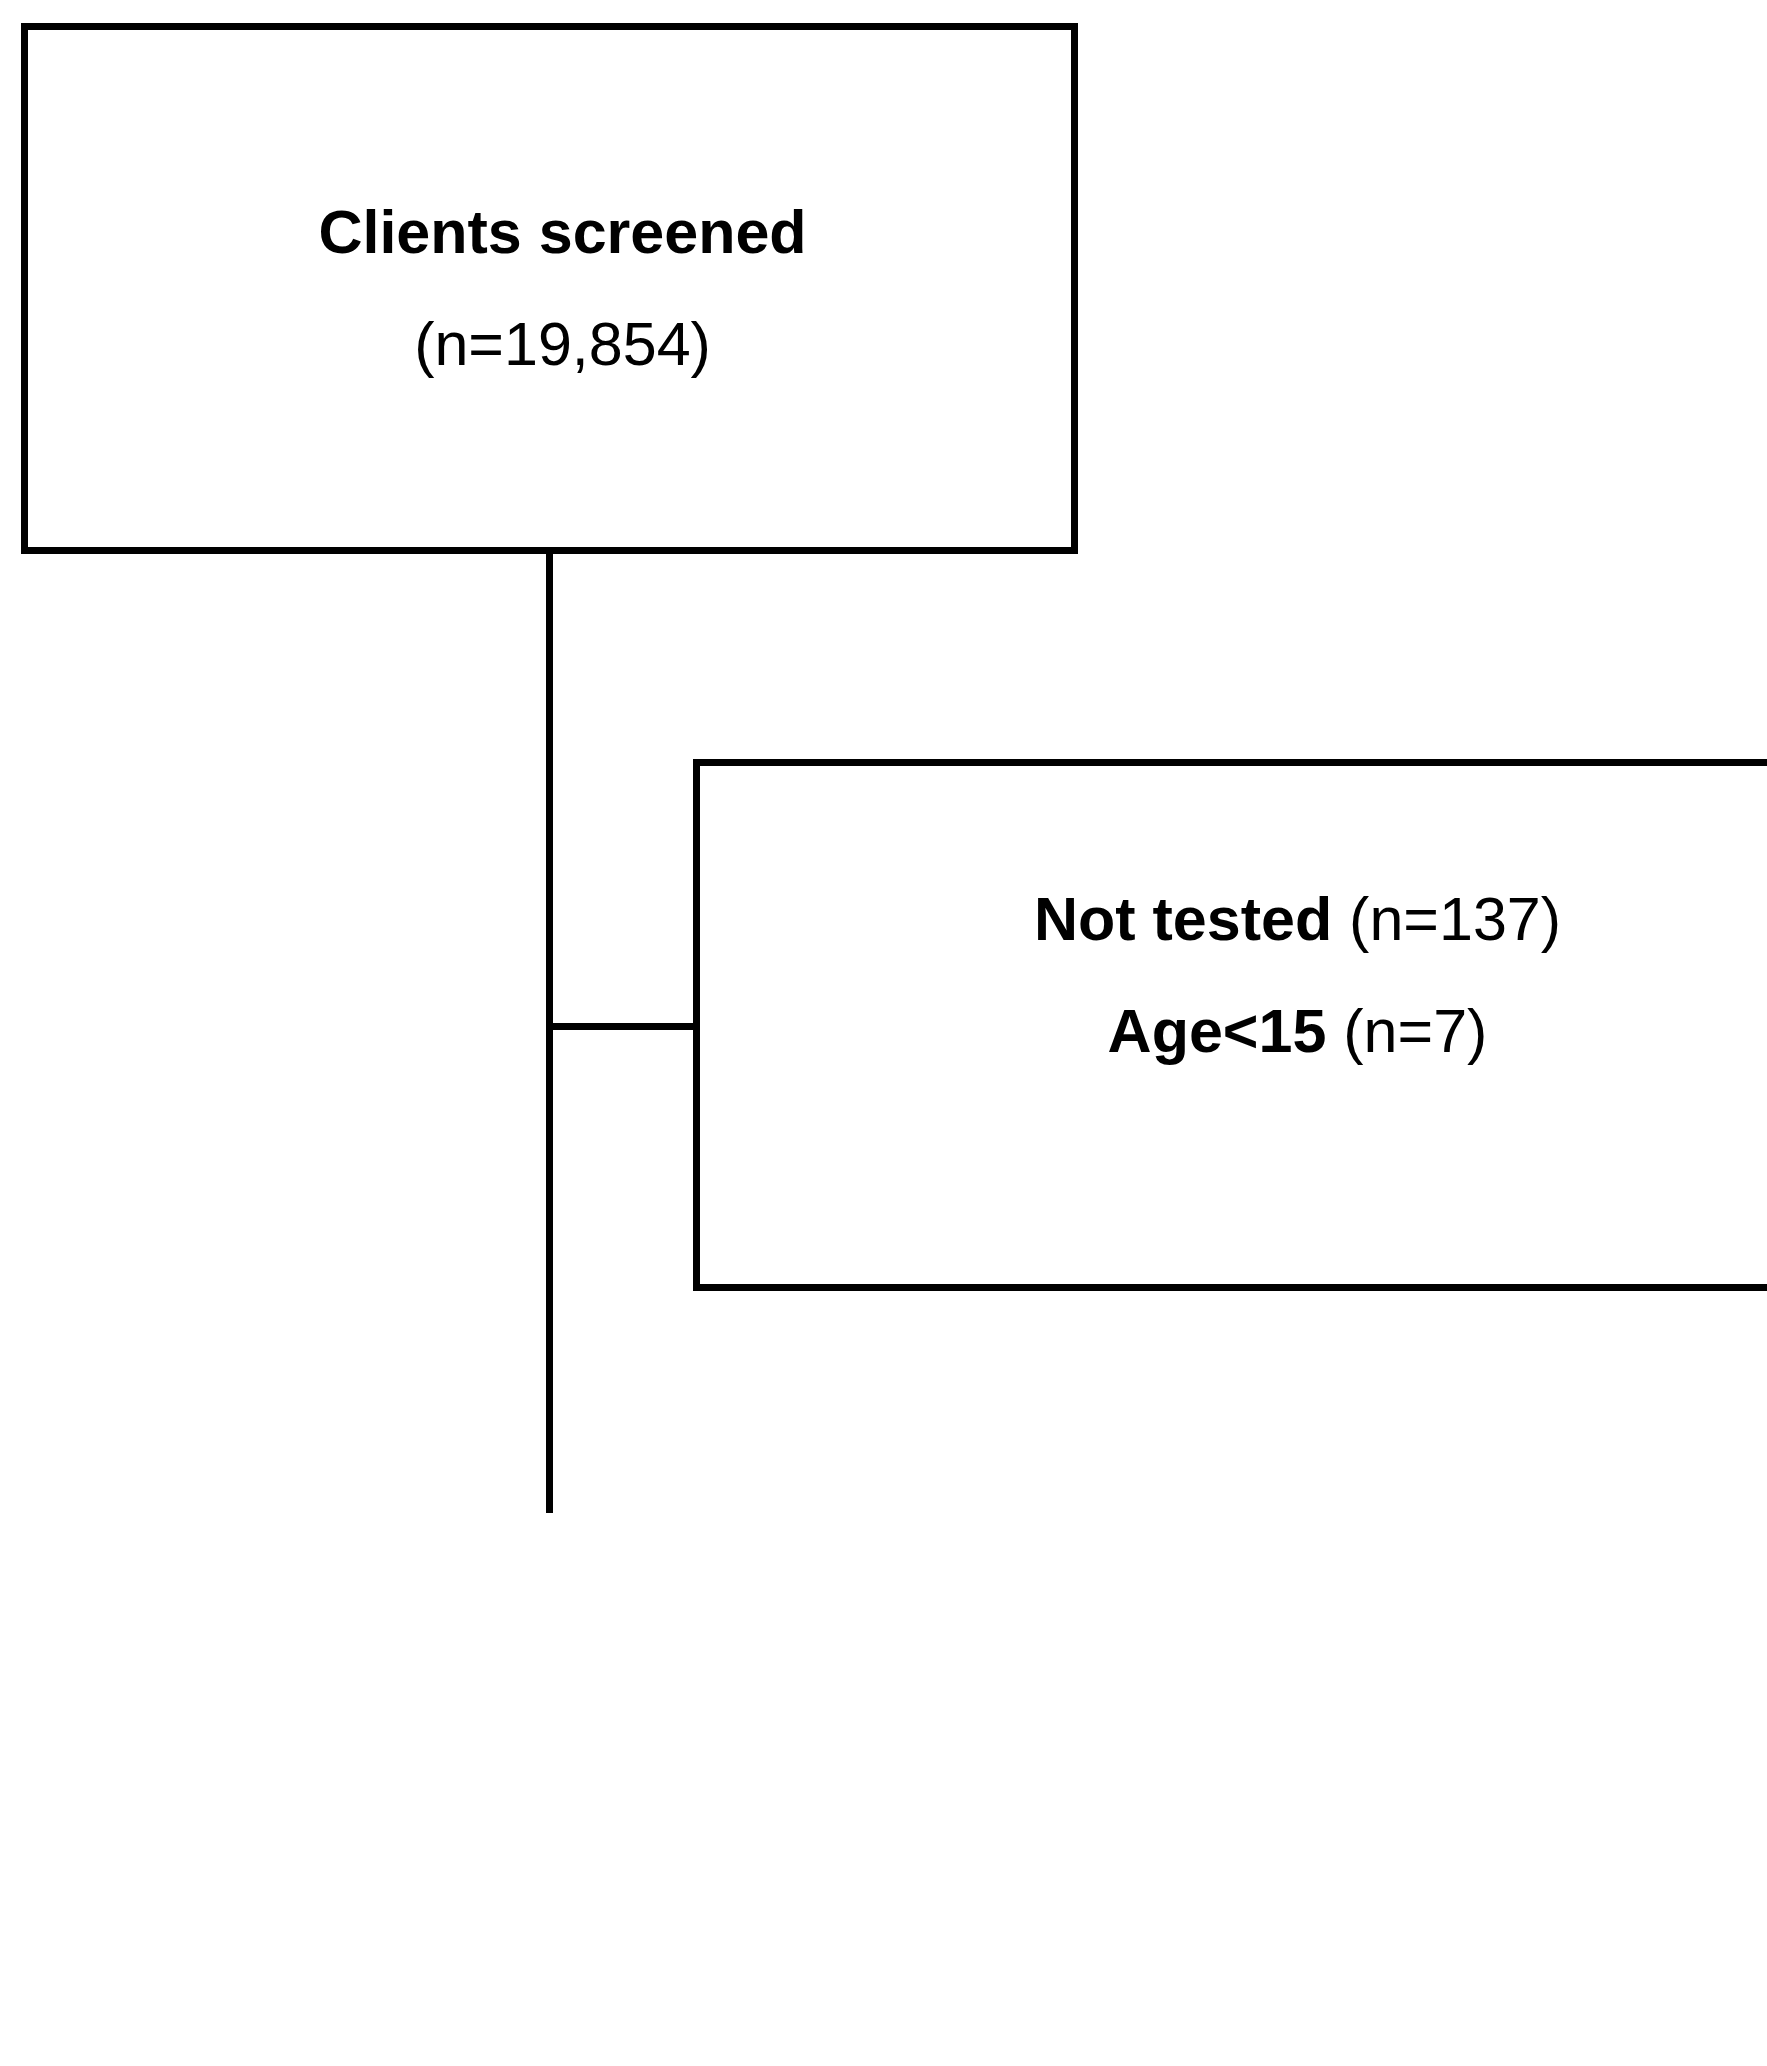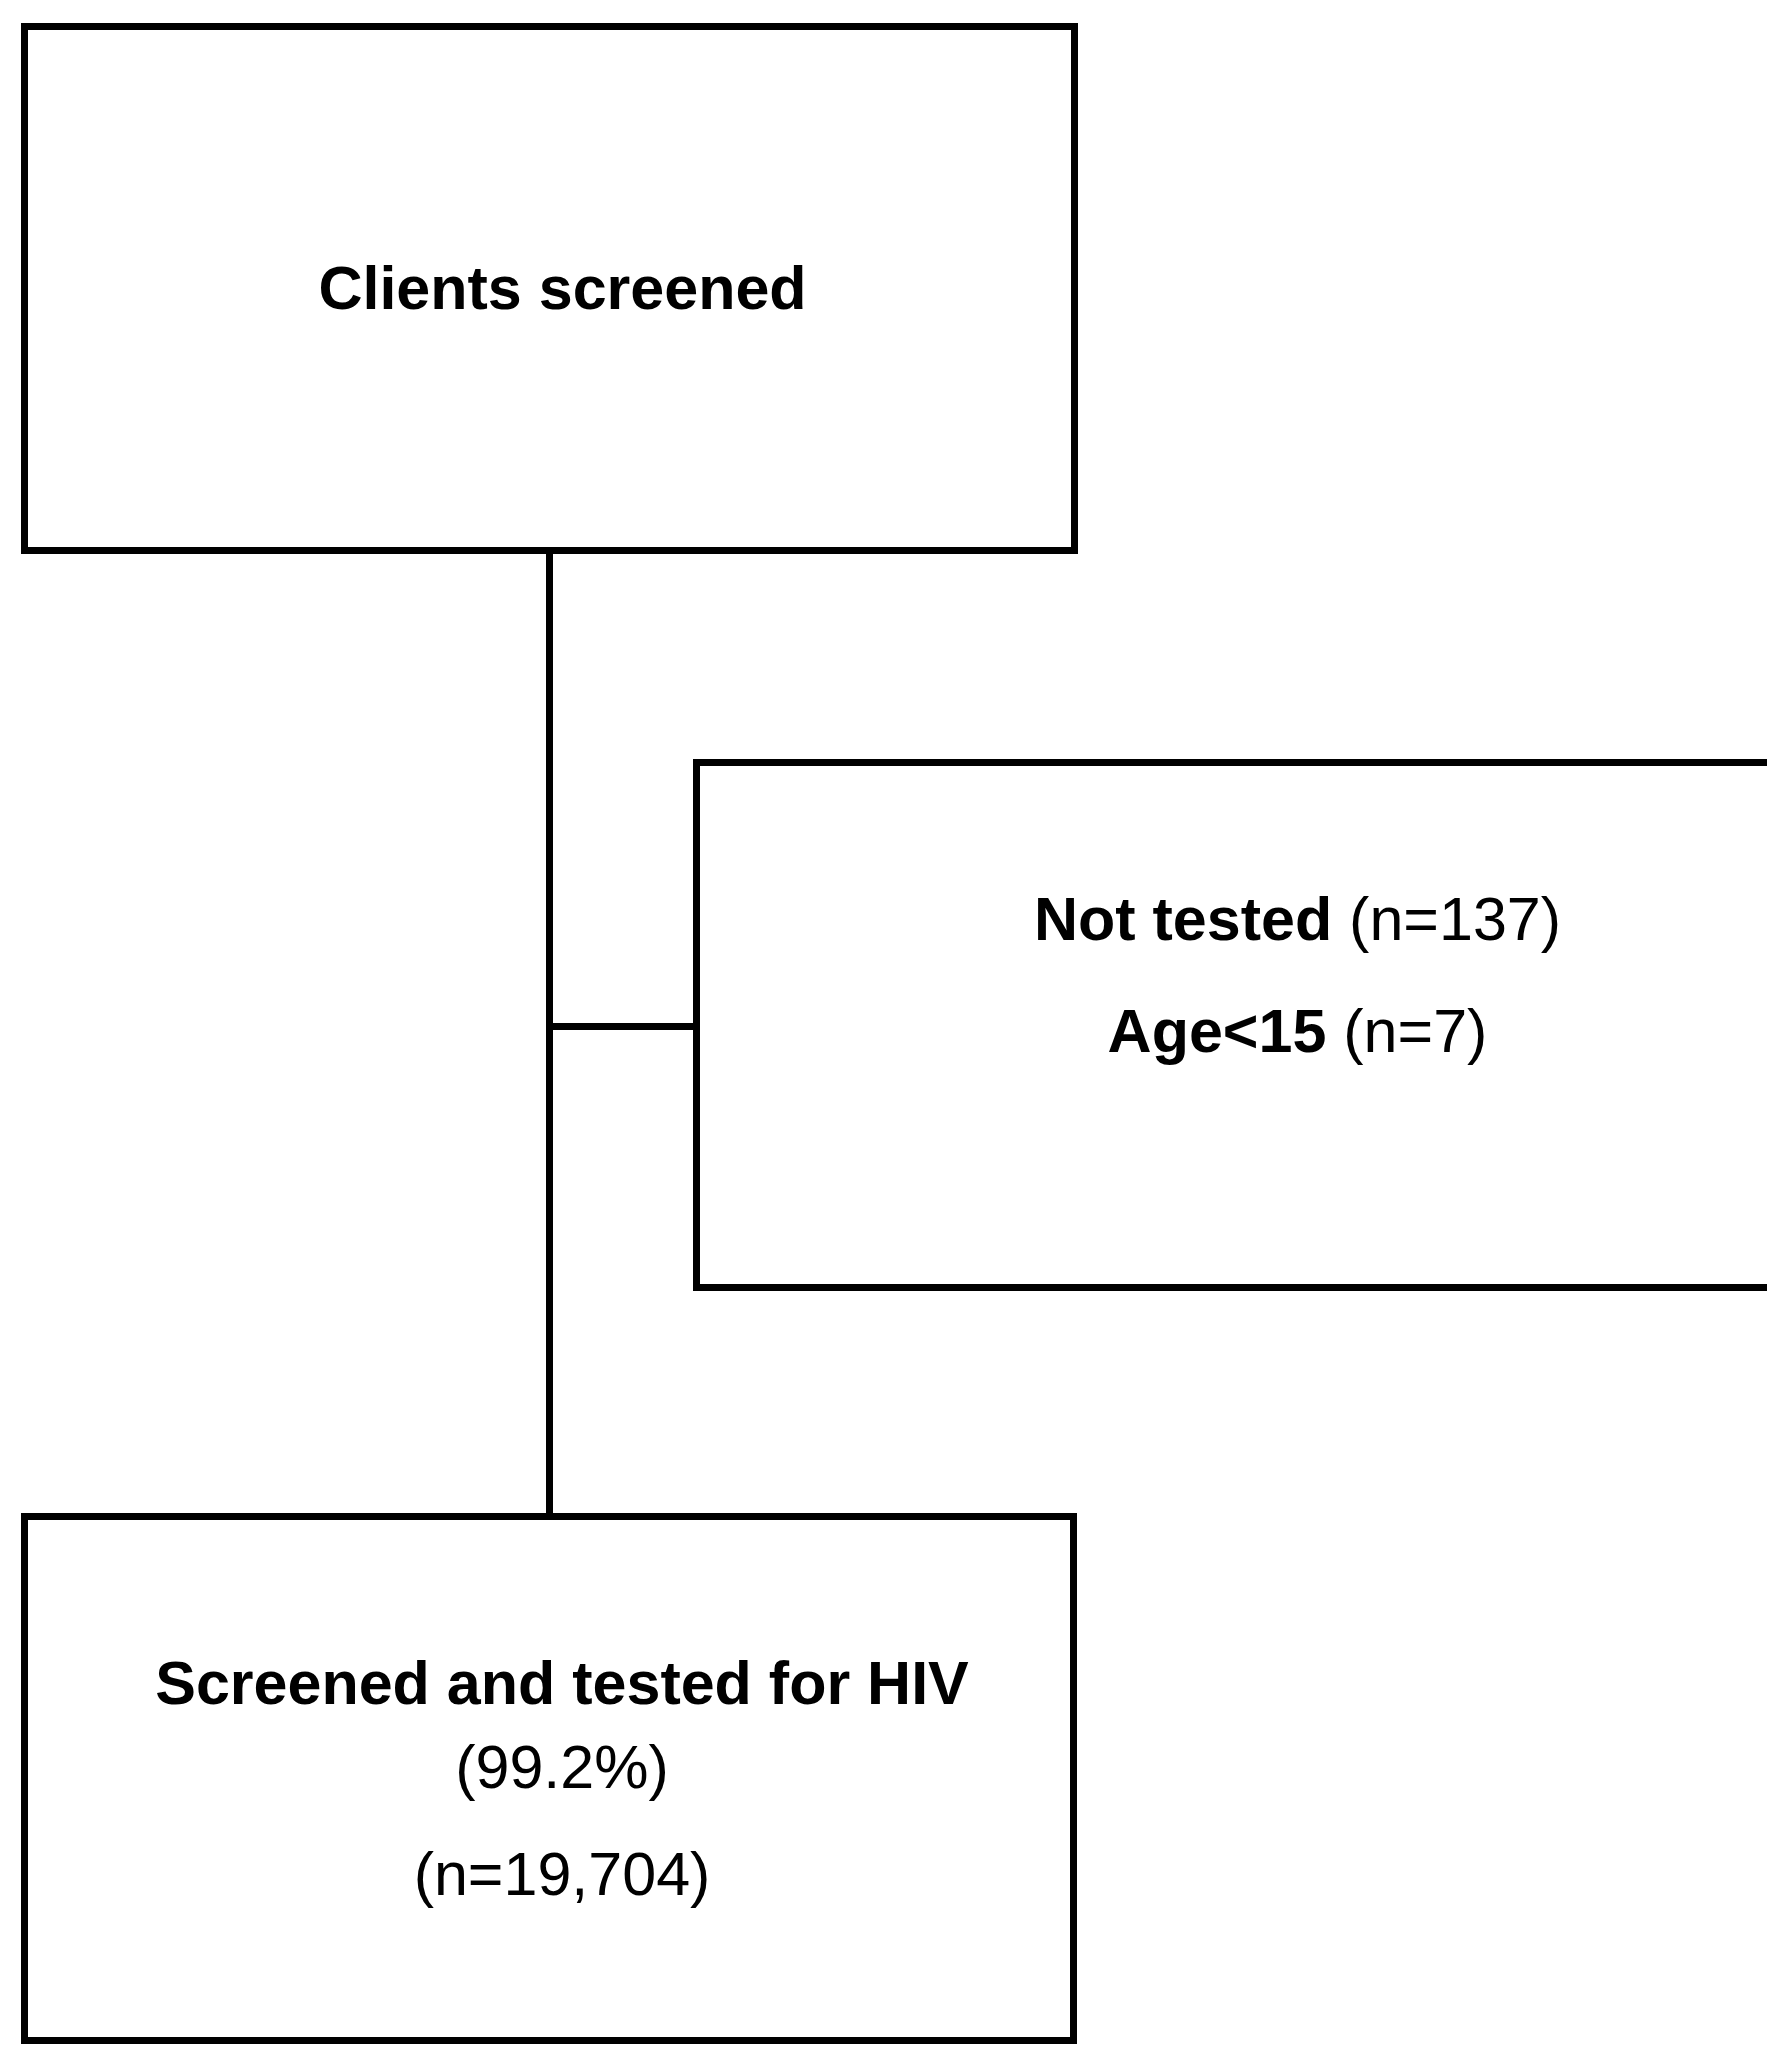--- a/index.html
+++ b/index.html
@@ -84,36 +84,30 @@
   }
 </style>
 </head>
 <body>
 
 <div class="canvas">
 
   <div class="box box-top">
     <div class="content">
       <div class="bold">Clients screened</div>
+      <div class="gap-lg">(n=19,854)</div>
     </div>
   </div>
 
   <div class="connector connector-v"></div>
 
   <div class="connector connector-h"></div>
 
   <div class="box box-right">
     <div class="content offset-up">
       <div><span class="bold">Not tested</span><span> (n=137)</span></div>
       <div class="gap-lg"><span class="bold">Age&lt;15</span><span> (n=7)</span></div>
     </div>
   </div>
 
-  <div class="box box-bottom">
-    <div class="content">
-      <div class="bold">Screened and tested for HIV</div>
-      <div>(99.2%)</div>
-      <div class="gap-sm">(n=19,704)</div>
-    </div>
-  </div>
 
 </div>
 
 
 </body></html>

